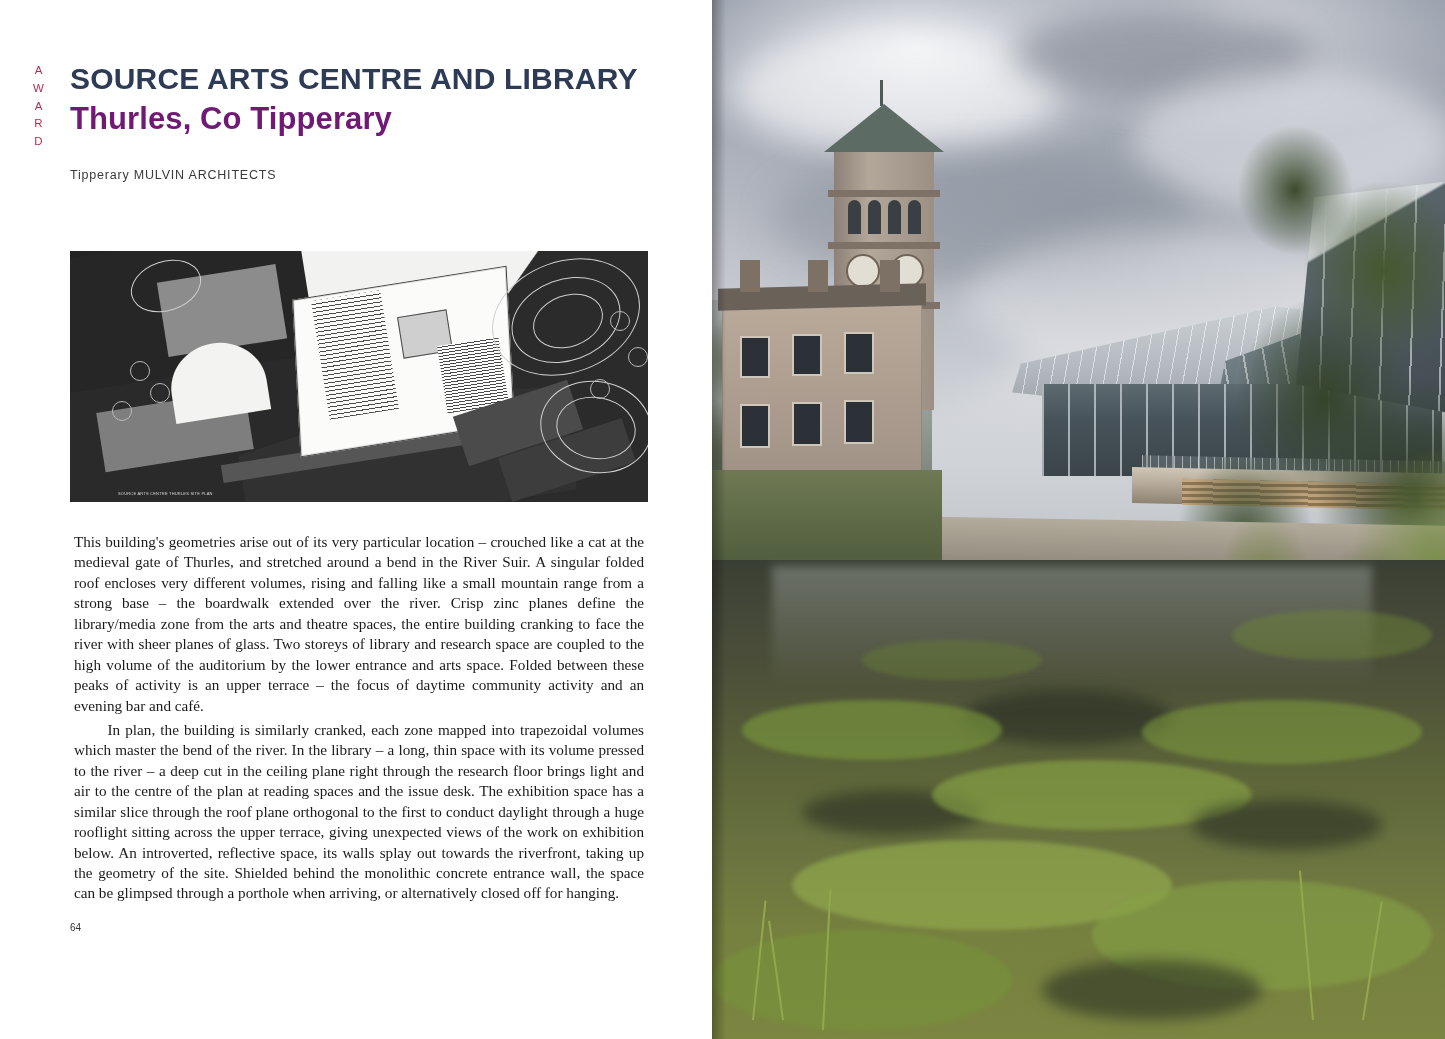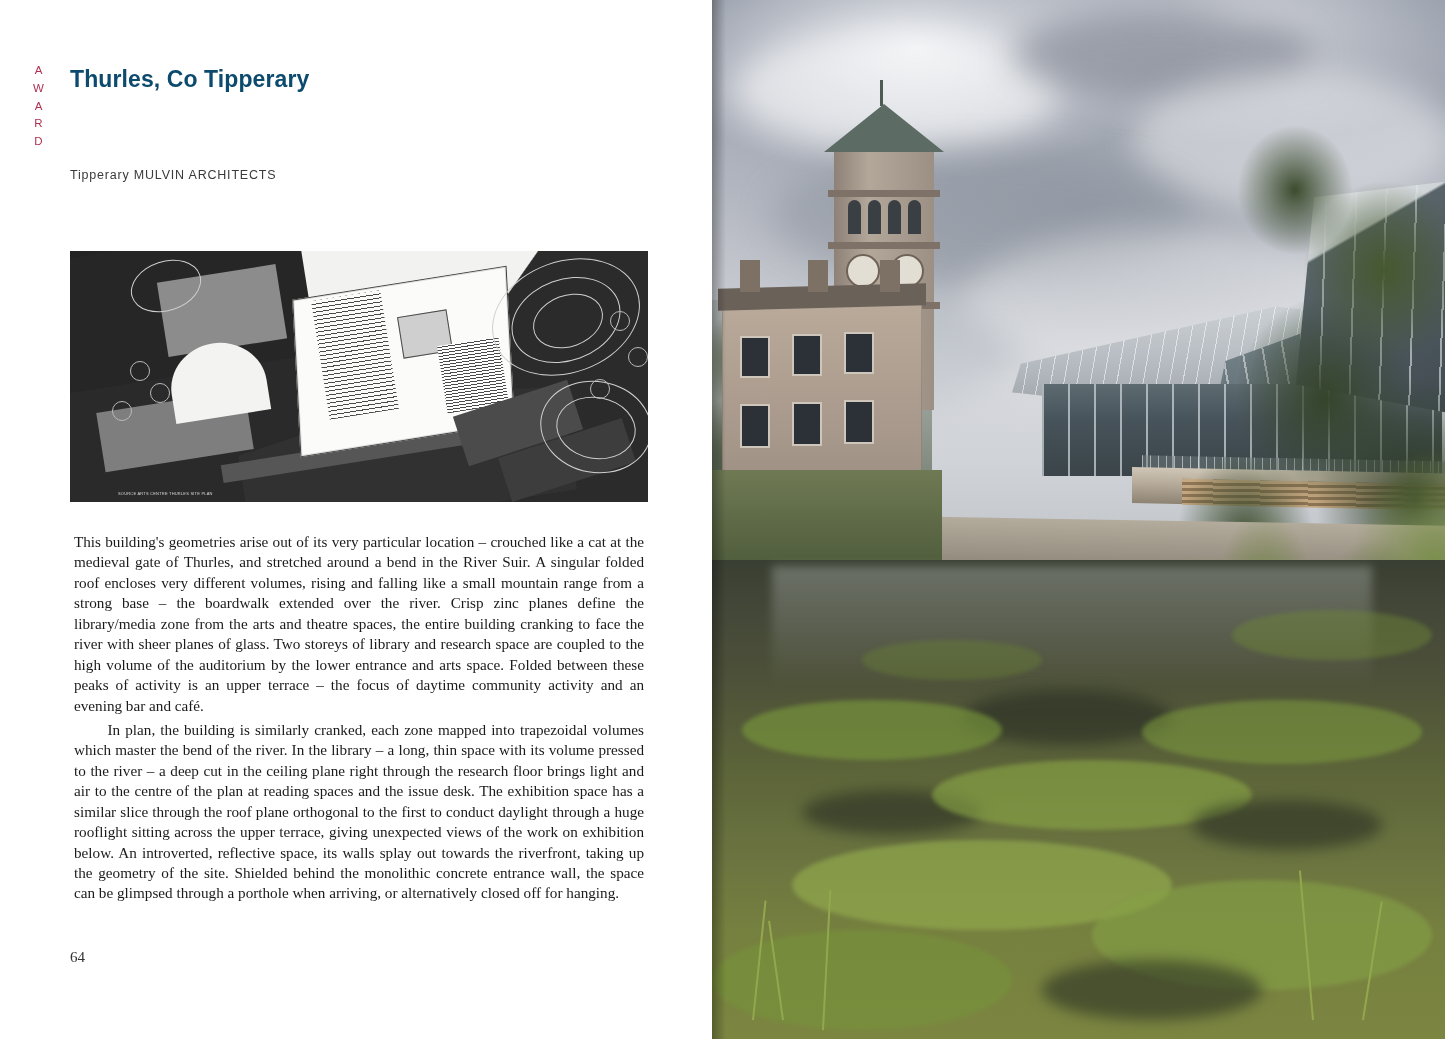--- a/index.html
+++ b/index.html
@@ -54,23 +54,23 @@
   }
   .proj-title {
     font-size: 30px;
     font-weight: bold;
     color: #2d3b57;
     letter-spacing: 0.2px;
     line-height: 1.12;
     margin: 0;
   }
   .proj-subtitle {
-    font-size: 23px;
+    font-size: 31px;
     font-weight: bold;
-    color: #0c4a6e;
+    color: #701a75;
     letter-spacing: 0.1px;
     line-height: 1.2;
     margin: 4px 0 0 0;
   }
   .architect {
     position: absolute;
     left: 70px;
     top: 168px;
     font-size: 12.5px;
     letter-spacing: 0.8px;
@@ -208,24 +208,24 @@
   .body-text p {
     margin: 4px;
   }
   .body-text p + p {
     text-indent: 2.2em;
   }
 
   .folio {
     position: absolute;
     left: 70px;
-    top: 949px;
-    font-size: 15px;
+    top: 922px;
+    font-size: 10px;
     color: #333;
-    font-family: Liberation Serif, serif;
+    font-family: Liberation Sans, sans-serif;
   }
 
   
   .page-right {
     position: absolute;
     left: 712px;
     top: 0;
     width: 733px;
     height: 1039px;
     overflow: hidden;
@@ -456,20 +456,21 @@
 
     <div class="award-tab">
       <span>A</span>
       <span>W</span>
       <span>A</span>
       <span>R</span>
       <span>D</span>
     </div>
 
     <div class="title-block">
+      <h1 class="proj-title">SOURCE ARTS CENTRE AND LIBRARY</h1>
       <h2 class="proj-subtitle">Thurles, Co Tipperary</h2>
     </div>
 
     <div class="architect">Tipperary MULVIN ARCHITECTS</div>
 
     <div class="siteplan">
       <div class="sp-layer sp-white"></div>
       <div class="sp-layer sp-dark-tl"></div>
       <div class="sp-layer sp-dark-bl"></div>
       <div class="sp-layer sp-grey-shape"></div>

